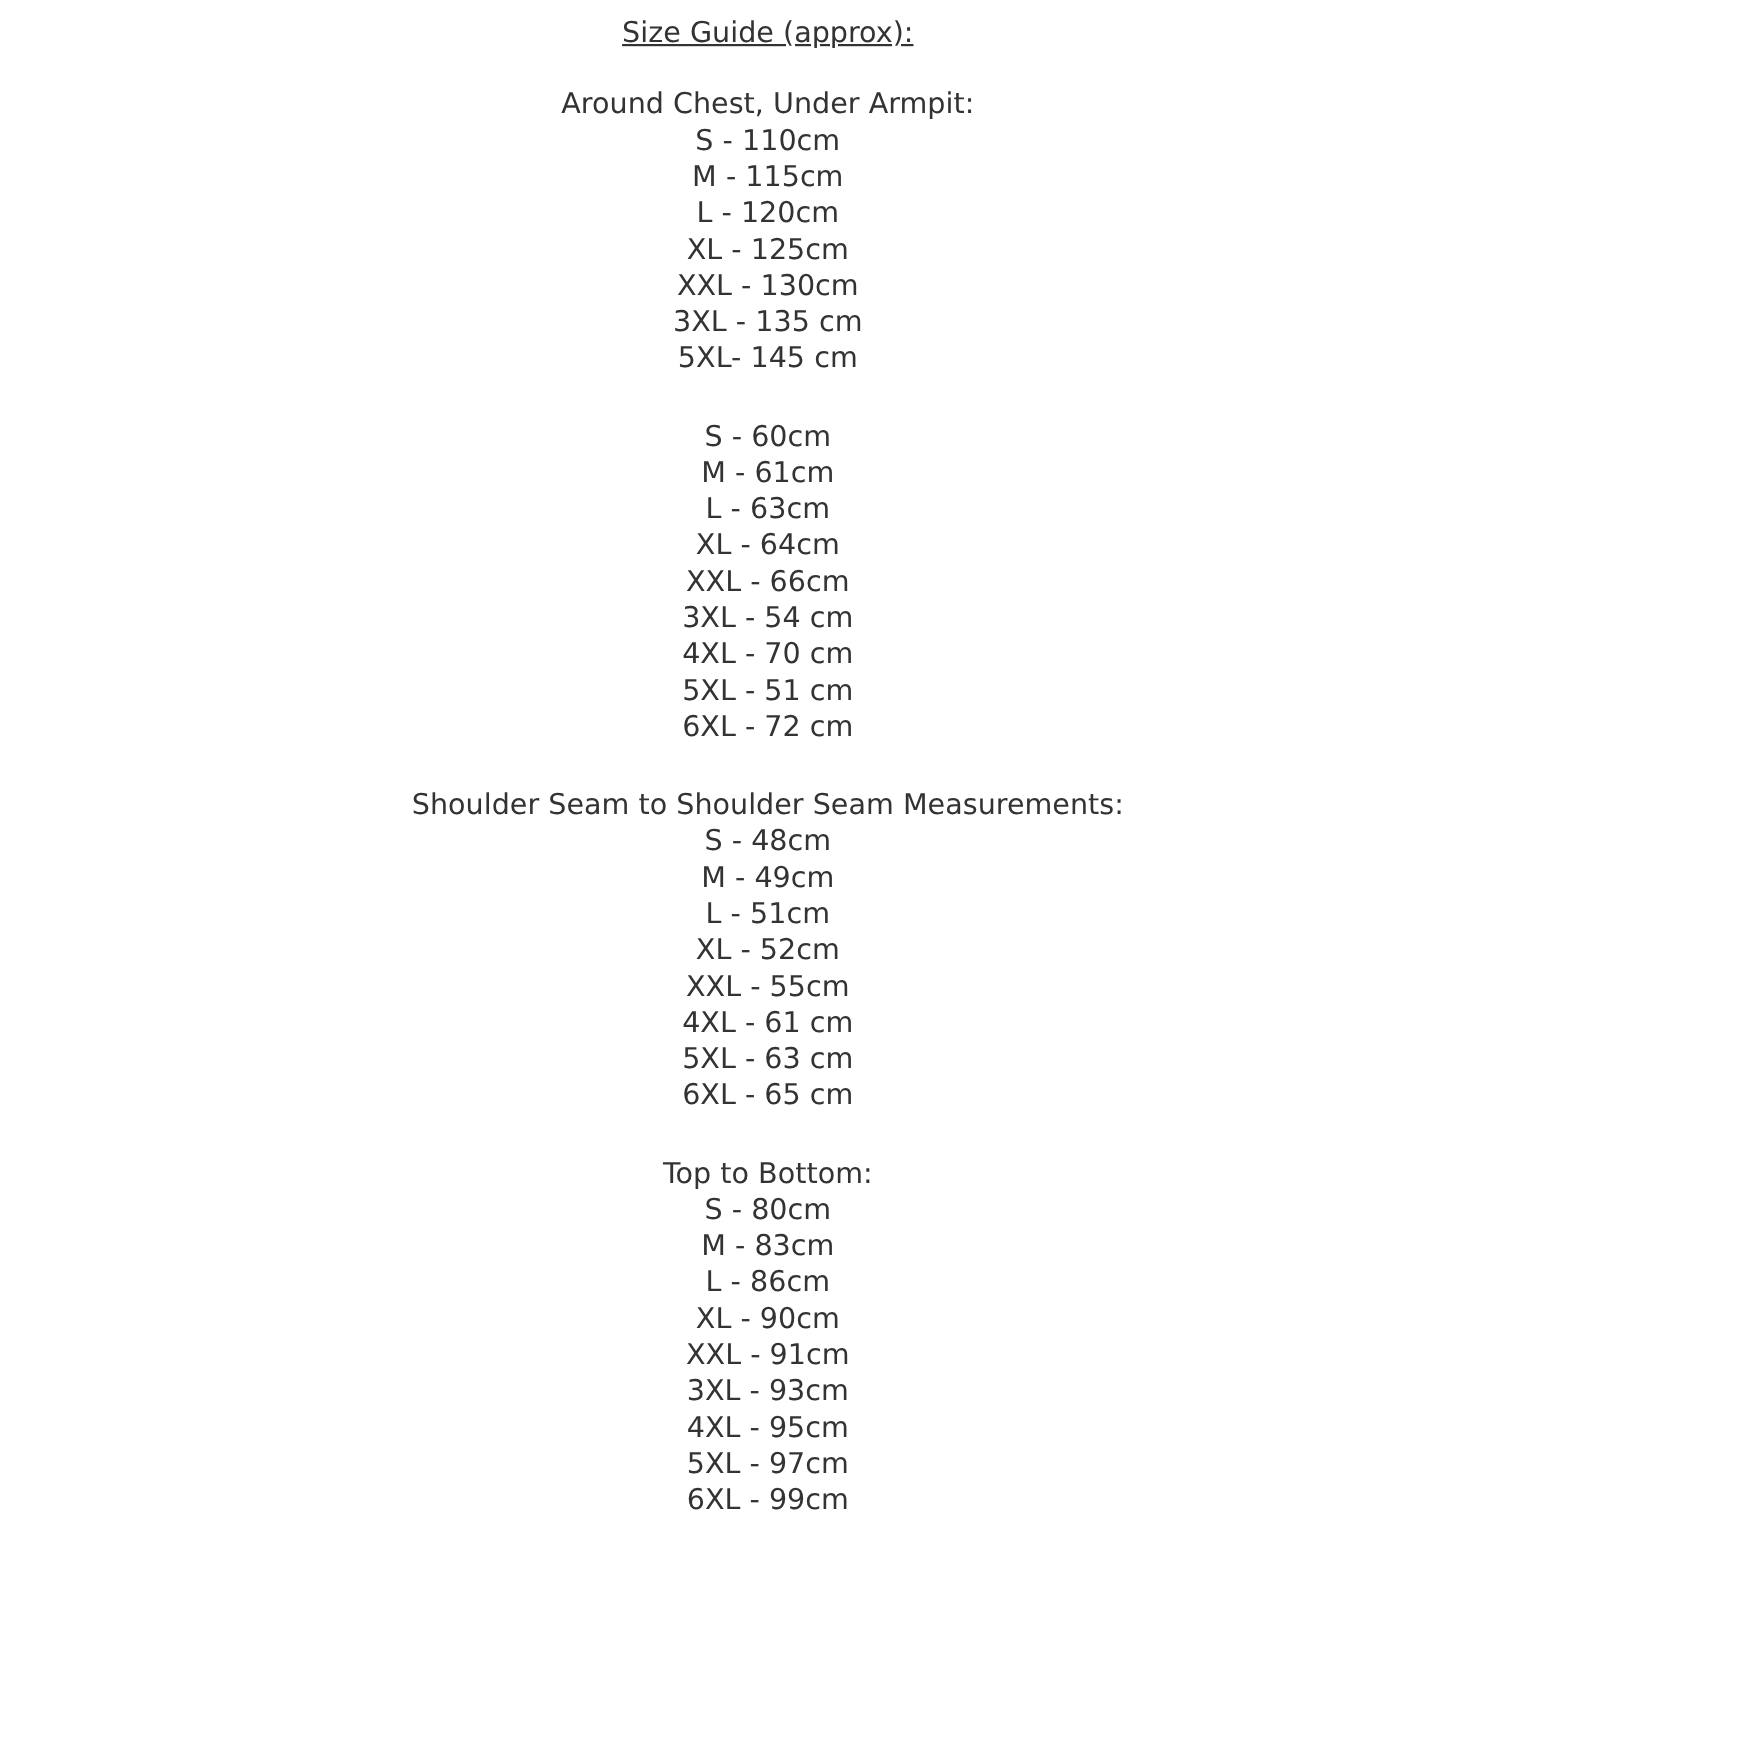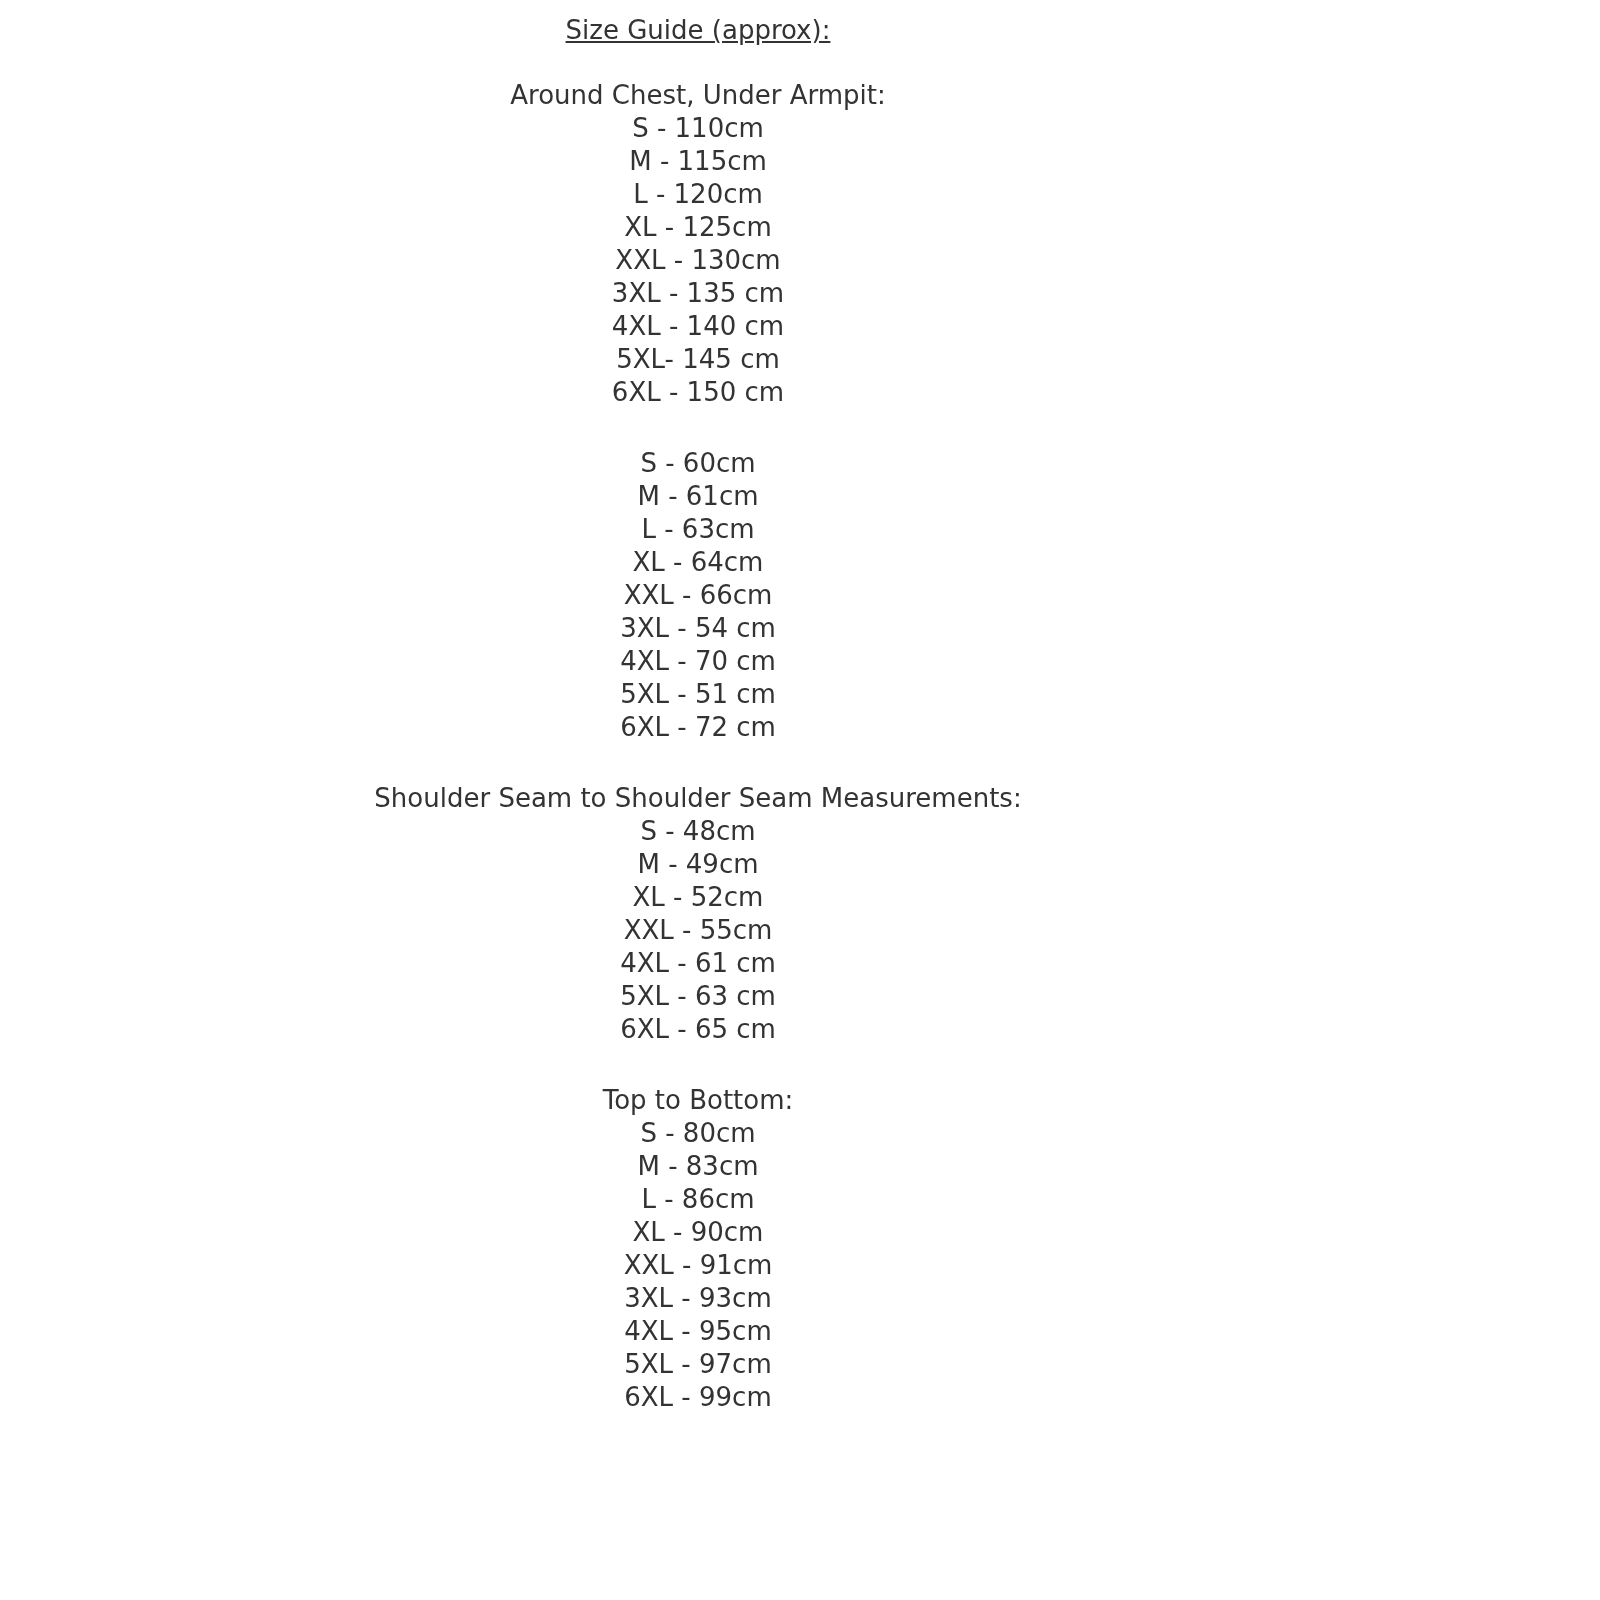--- a/index.html
+++ b/index.html
@@ -49,43 +49,42 @@
   <div id="sections">
       <section class="section">
         <div class="section-header">Around Chest, Under Armpit:</div>
         <div class="list separate">
           <div class="line">S - 110cm</div>
           <div class="line">M - 115cm</div>
           <div class="line">L - 120cm</div>
           <div class="line">XL - 125cm</div>
           <div class="line">XXL - 130cm</div>
           <div class="line">3XL - 135 cm</div>
-          <div class="line">4XL - 140 cm</div>
           <div class="line">5XL- 145 cm</div>
-          <div class="line">6XL - 150 cm</div>
         </div>
       </section>
       <section class="section">
         <div class="list">
           <div class="line">S - 60cm</div>
           <div class="line">M - 61cm</div>
           <div class="line">L - 63cm</div>
           <div class="line">XL - 64cm</div>
           <div class="line">XXL - 66cm</div>
           <div class="line">3XL - 54 cm</div>
           <div class="line">4XL - 70 cm</div>
           <div class="line">5XL - 51 cm</div>
           <div class="line">6XL - 72 cm</div>
         </div>
       </section>
       <section class="section">
         <div class="section-header">Shoulder Seam to Shoulder Seam Measurements:</div>
         <div class="list separate">
           <div class="line">S - 48cm</div>
           <div class="line">M - 49cm</div>
+          <div class="line">L - 51cm</div>
           <div class="line">XL - 52cm</div>
           <div class="line">XXL - 55cm</div>
           <div class="line">4XL - 61 cm</div>
           <div class="line">5XL - 63 cm</div>
           <div class="line">6XL - 65 cm</div>
         </div>
       </section>
       <section class="section">
         <div class="section-header">Top to Bottom:</div>
         <div class="list">

